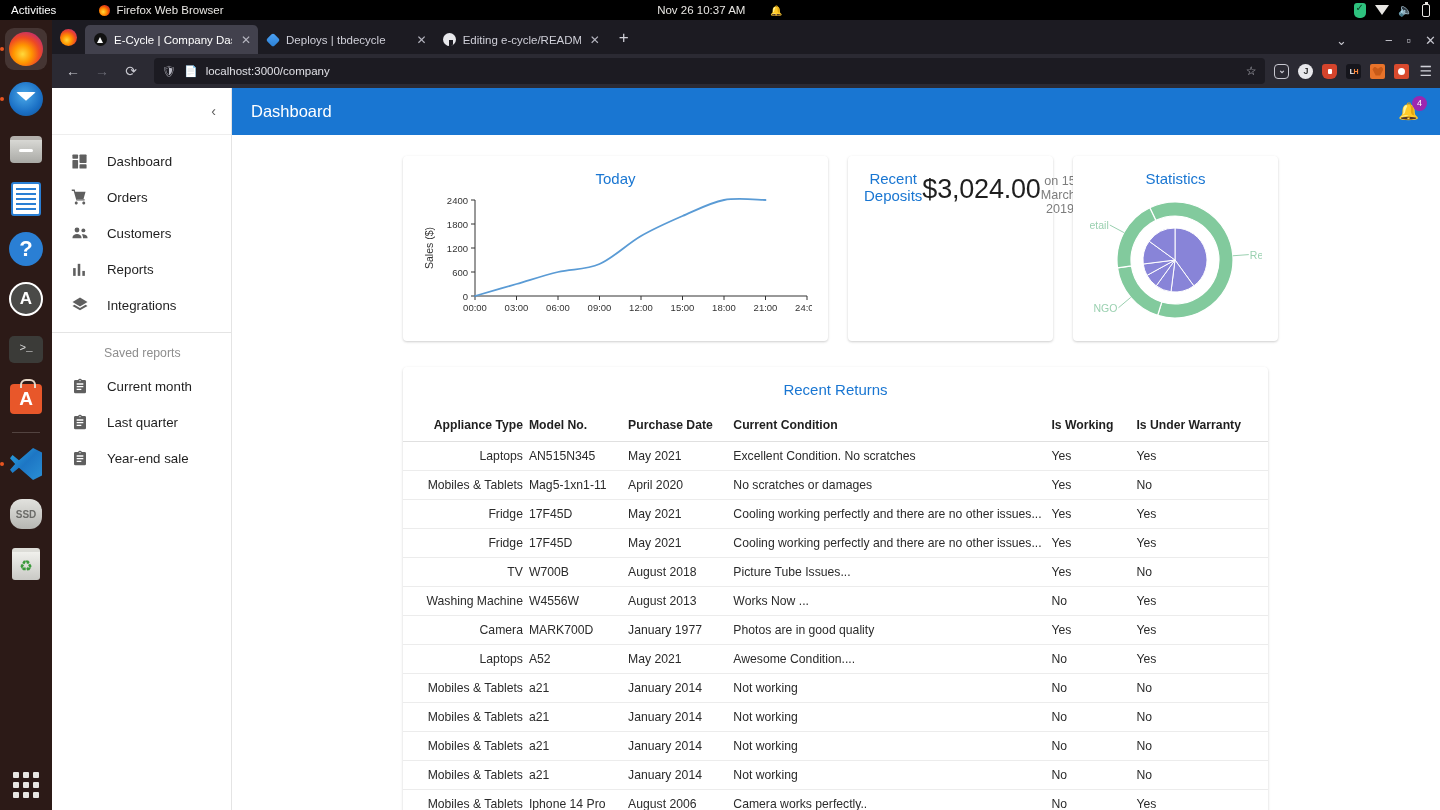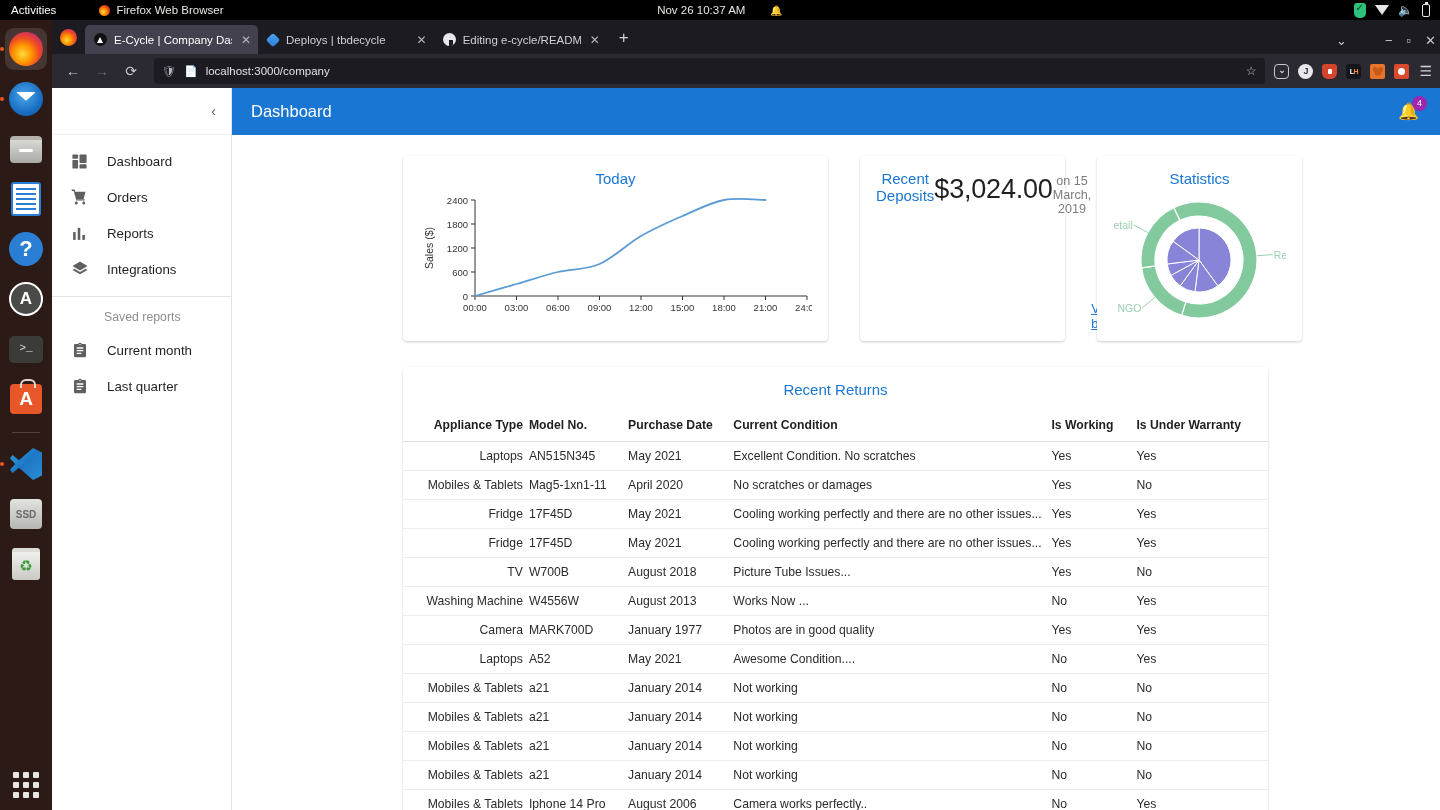--- a/index.html
+++ b/index.html
@@ -102,21 +102,21 @@
   .ic-store::before { content:""; position:absolute; top:-5px; left:10px; width:12px;height:7px;
     border:2px solid #e8d8c8; border-bottom:none; border-radius:6px 6px 0 0;}
   .ic-vscode { width: 32px; height: 32px; position: relative; }
   .ic-vscode::after {
     content:""; position:absolute; inset:0;
     background: linear-gradient(135deg,#29a4e0 0%,#1d76c4 48%,#2a8fd4 100%);
     clip-path: polygon(72% 0,100% 14%,100% 86%,72% 100%,28% 62%,8% 78%,0 68%,16% 50%,0 32%,8% 22%,28% 38%);
   }
   .ic-ssd {
     width: 32px; height: 30px; background: linear-gradient(#e2e2de,#b6b6b2);
-    border-radius: 4px; color: #6b6b68; font-size: 10px; font-weight: bold;
+    border-radius: 12px; color: #6b6b68; font-size: 10px; font-weight: bold;
     display:flex;align-items:center;justify-content:center;
   }
   .ic-trash {
     width: 28px; height: 32px; background: linear-gradient(#f0f0ec,#c9c9c5);
     border-radius: 3px; color: #3a9a3a; font-size: 15px;
     display:flex;align-items:center;justify-content:center;
     border-top: 4px solid #ddddd8;
   }
   .dock-sep { width: 28px; height: 1px; background: rgba(255,255,255,0.18); margin: 4px 0 10px; }
   .dock-grid {
@@ -232,21 +232,21 @@
   .appbar-title { font-size: 16.5px; font-weight: 400; }
   .appbar-spacer { flex: 1; }
   .bell-wrap { position: relative; width: 26px; height: 26px; display:flex;align-items:center;justify-content:center;}
   .bell { font-size: 17px; color: #fff; }
   .bell-badge {
     position: absolute; top: -3px; right: -5px; min-width: 15px; height: 15px;
     background: #9c27b0; color: #fff; border-radius: 50%; font-size: 9px;
     display:flex;align-items:center;justify-content:center; padding: 0 3px;
   }
   #content { padding: 21px 0 0 0; background: #fff; height: calc(100% - 47px); overflow: hidden; }
-  .cards-row { display: flex; gap: 32px; padding: 0 0 8px 171px; }
+  .cards-row { display: flex; gap: 20px; padding: 0 0 8px 171px; }
   .card {
     background: #fff; border-radius: 4px;
     box-shadow: 0 1px 3px rgba(0,0,0,0.13), 0 1px 2px rgba(0,0,0,0.08);
     padding: 14px 16px 10px;
   }
   .card-today { width: 425px; height: 185px; }
   .card-dep { width: 205px; height: 185px; display: flex; flex-direction: row; }
   .card-stats { width: 205px; height: 185px; }
   .card-title {
     color: #1976d2; font-size: 15px; font-weight: 400; text-align: center; margin-bottom: 5px;
@@ -423,20 +423,30 @@
 
         <div class="sb-item">
           <span class="sb-icon">
             <svg width="18" height="18" viewBox="0 0 24 24" fill="#5f5f5f">
                 <path d="M7 18c-1.1 0-2 .9-2 2s.9 2 2 2 2-.9 2-2-.9-2-2-2zm10 0c-1.1 0-2 .9-2 2s.9 2 2 2 2-.9 2-2-.9-2-2-2zM7.2 14.8h9.5l2.7-9.8H5.6L5 2H1v2h2.6l3.6 12.6h11V15H7.6l-.4-.2z"></path>
               </svg>
           </span>
           <span>Orders</span>
         </div>
 
+        <div class="sb-item">
+          <span class="sb-icon">
+            <svg width="18" height="18" viewBox="0 0 24 24" fill="#5f5f5f">
+                <circle cx="8" cy="8" r="3.2"></circle>
+                <circle cx="16.5" cy="8.5" r="2.6"></circle>
+                <path d="M2 18c0-3 3-4.6 6-4.6s6 1.6 6 4.6v1H2v-1zm13.5-4.2c2.6.2 6.5 1.4 6.5 4.2v1h-6v-1c0-1.6-.6-2.9-1.6-3.9z"></path>
+              </svg>
+          </span>
+          <span>Customers</span>
+        </div>
 
         <div class="sb-item">
           <span class="sb-icon">
             <svg width="17" height="17" viewBox="0 0 24 24" fill="#5f5f5f">
                 <rect x="3" y="10" width="3.6" height="11"></rect>
                 <rect x="9.5" y="4" width="3.6" height="17"></rect>
                 <rect x="16" y="14" width="3.6" height="7"></rect>
               </svg>
           </span>
           <span>Reports</span>
@@ -463,20 +473,28 @@
           </span>
           <span>Current month</span>
         </div>
         <div class="sb-item">
           <span class="sb-icon">
             <svg width="16" height="16" viewBox="0 0 24 24" fill="#5f5f5f">
                 <path d="M19 3h-4.2A2.9 2.9 0 0 0 12 1a2.9 2.9 0 0 0-2.8 2H5a2 2 0 0 0-2 2v16a2 2 0 0 0 2 2h14a2 2 0 0 0 2-2V5a2 2 0 0 0-2-2zm-7 0a1 1 0 1 1 0 2 1 1 0 0 1 0-2zM7 8h10v2H7V8zm0 4h10v2H7v-2zm0 4h7v2H7v-2z"></path>
               </svg>
           </span>
           <span>Last quarter</span>
+        </div>
+        <div class="sb-item">
+          <span class="sb-icon">
+            <svg width="16" height="16" viewBox="0 0 24 24" fill="#5f5f5f">
+                <path d="M19 3h-4.2A2.9 2.9 0 0 0 12 1a2.9 2.9 0 0 0-2.8 2H5a2 2 0 0 0-2 2v16a2 2 0 0 0 2 2h14a2 2 0 0 0 2-2V5a2 2 0 0 0-2-2zm-7 0a1 1 0 1 1 0 2 1 1 0 0 1 0-2zM7 8h10v2H7V8zm0 4h10v2H7v-2zm0 4h7v2H7v-2z"></path>
+              </svg>
+          </span>
+          <span>Year-end sale</span>
         </div>
       </div>
     </div>
 
     <div id="main">
 
       <div id="appbar">
         <span class="appbar-title">Dashboard</span>
         <span class="appbar-spacer"></span>
         <span class="bell-wrap">

